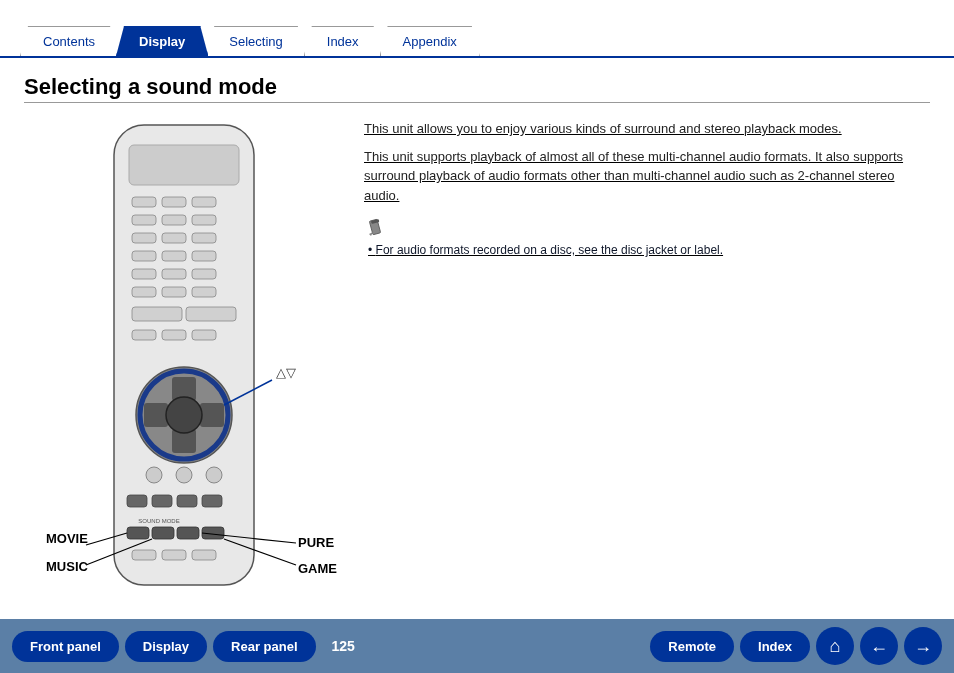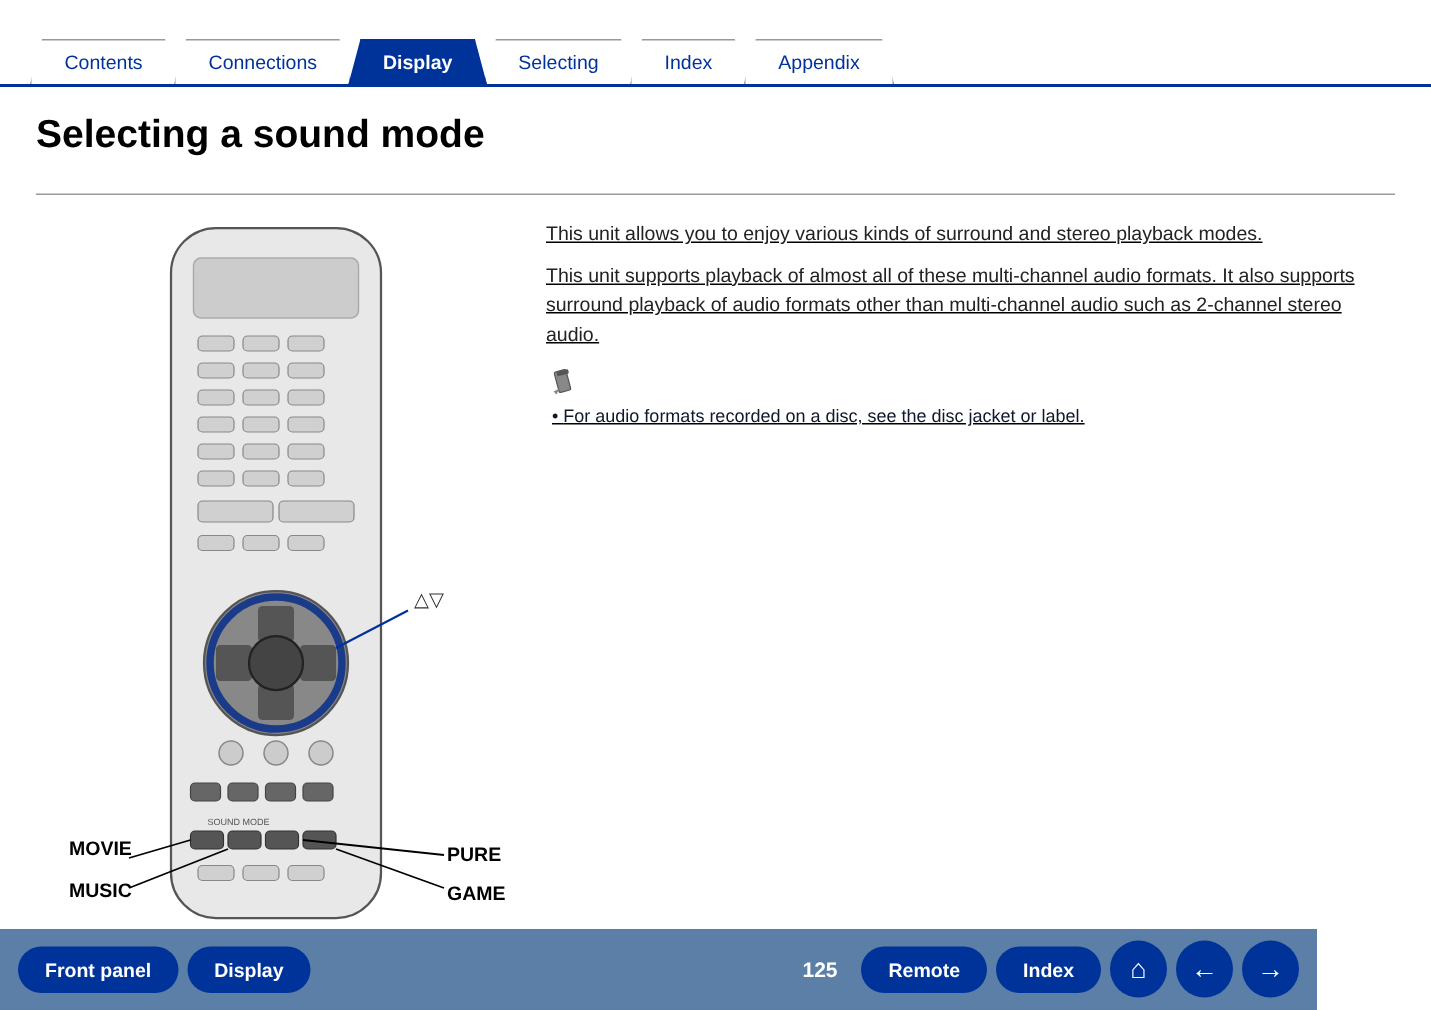--- a/index.html
+++ b/index.html
@@ -40,26 +40,26 @@
       border-color: #003399;
       z-index: 2;
     }
 
     
     .main-content {
       padding: 16px 24px;
     }
 
     .page-title {
-      font-size: 26px;
+      font-size: 22px;
       font-weight: bold;
       color: #000;
       margin-bottom: 12px;
       border-bottom: 1.5px solid #999;
-      padding-bottom: 24px;
+      padding-bottom: 2px;
     }
 
     .content-area {
       display: flex;
       gap: 20px;
       margin-top: 10px;
     }
 
     
     .remote-container {
@@ -90,21 +90,21 @@
       font-size: 12px;
       color: #0f172a;
       padding-left: 4px;
     }
 
     
     .bottom-nav {
       position: fixed;
       bottom: 0;
       left: 0;
-      width: 878px;
+      width: 954px;
       background: #5b7fa6;
       display: flex;
       align-items: center;
       padding: 8px 12px;
       gap: 6px;
     }
 
     .bottom-btn {
       background: #003399;
       color: #fff;
@@ -116,21 +116,21 @@
       cursor: pointer;
       white-space: nowrap;
     }
 
     .page-number {
       color: #fff;
       font-size: 14px;
       font-weight: bold;
       margin: 0 10px;
       flex: 1;
-      text-align: right;
+      text-align: left;
     }
 
     .nav-icon-btn {
       background: #003399;
       color: #fff;
       border: none;
       border-radius: 50%;
       width: 38px;
       height: 38px;
       font-size: 18px;
@@ -161,21 +161,20 @@
     .arrow-symbol {
       font-size: 13px;
       fill: #333;
     }
   </style>
 </head>
 <body>
 
 <div class="nav-tabs">
   <div class="nav-tab">Contents</div>
-  <div class="nav-tab">Connections</div>
   <div class="nav-tab active">Display</div>
   <div class="nav-tab">Selecting</div>
   <div class="nav-tab">Index</div>
   <div class="nav-tab">Appendix</div>
 </div>
 
 <div class="main-content">
   <h1 class="page-title">Selecting a sound mode</h1>
 
   <div class="content-area">
@@ -280,20 +279,21 @@
         <br>
         <span class="note-bullet">• <span>For audio formats recorded on a disc, see the disc jacket or label.</span></span>
       </div>
     </div>
   </div>
 </div>
 
 <div class="bottom-nav">
   <button class="bottom-btn">Front panel</button>
   <button class="bottom-btn">Display</button>
+  <button class="bottom-btn">Rear panel</button>
   <span class="page-number">125</span>
   <button class="bottom-btn">Remote</button>
   <button class="bottom-btn">Index</button>
   <button class="nav-icon-btn">
     <span>⌂</span>
   </button>
   <button class="nav-icon-btn">
     <span>←</span>
   </button>
   <button class="nav-icon-btn">

